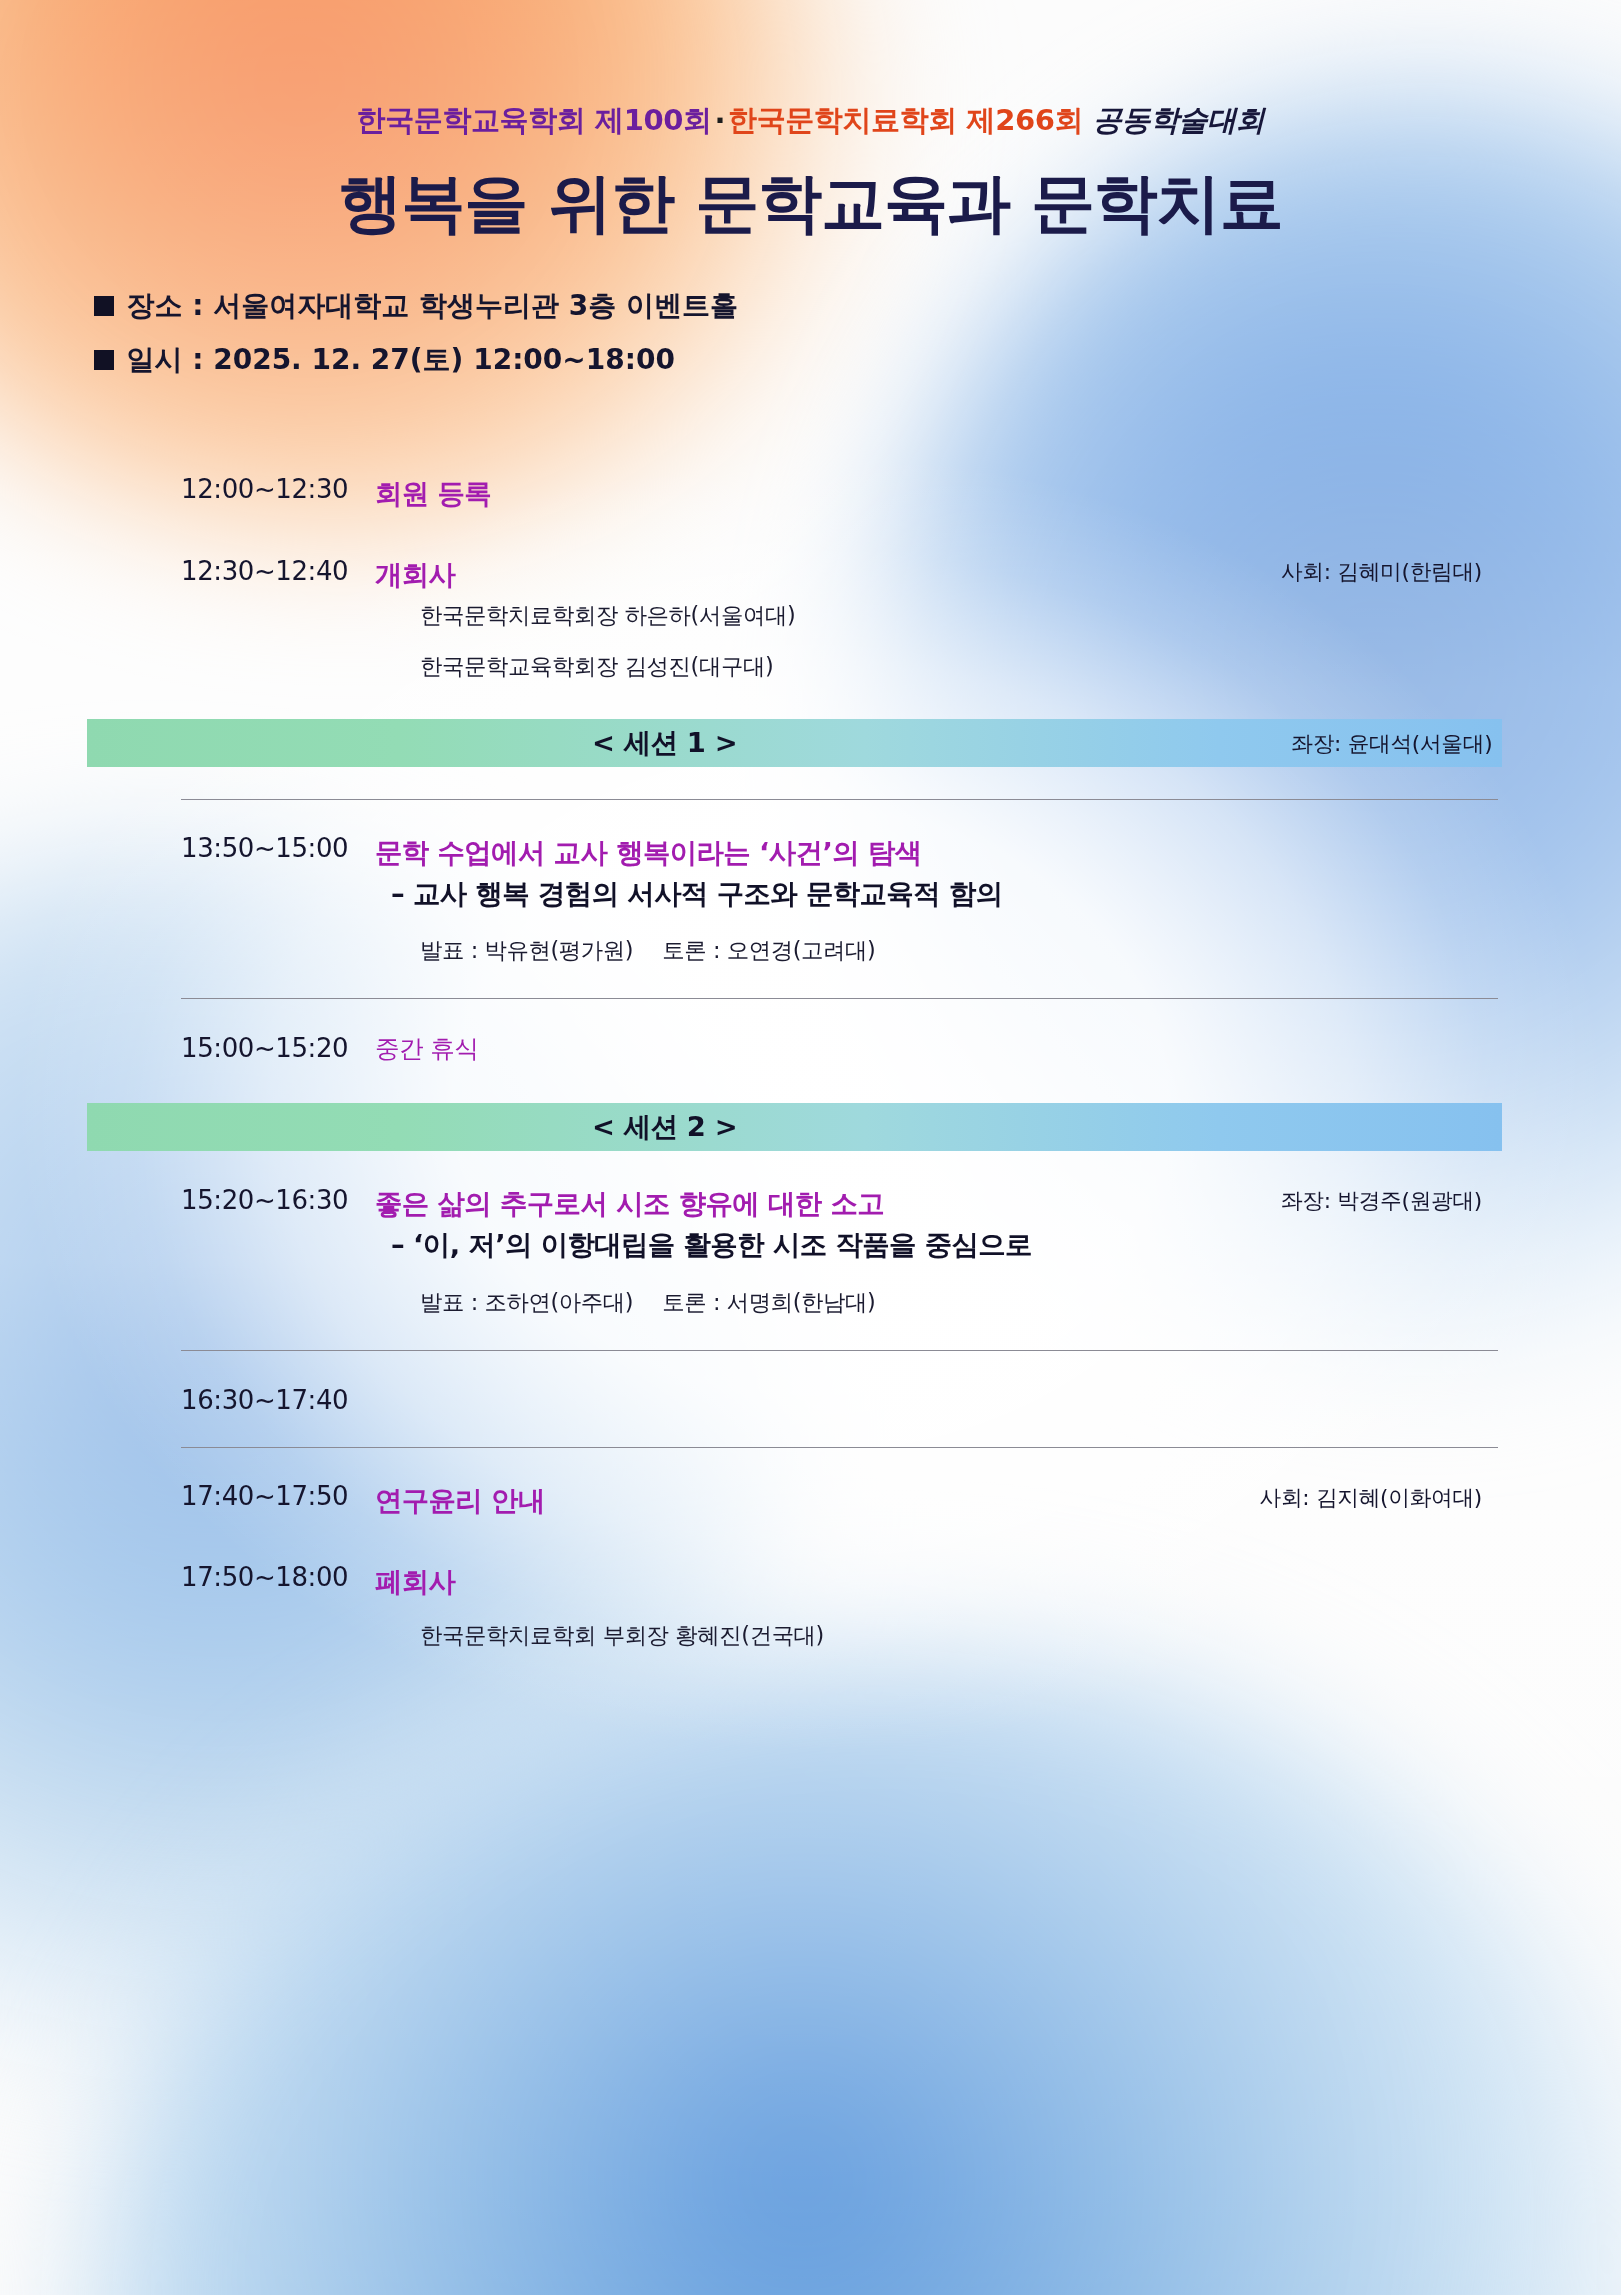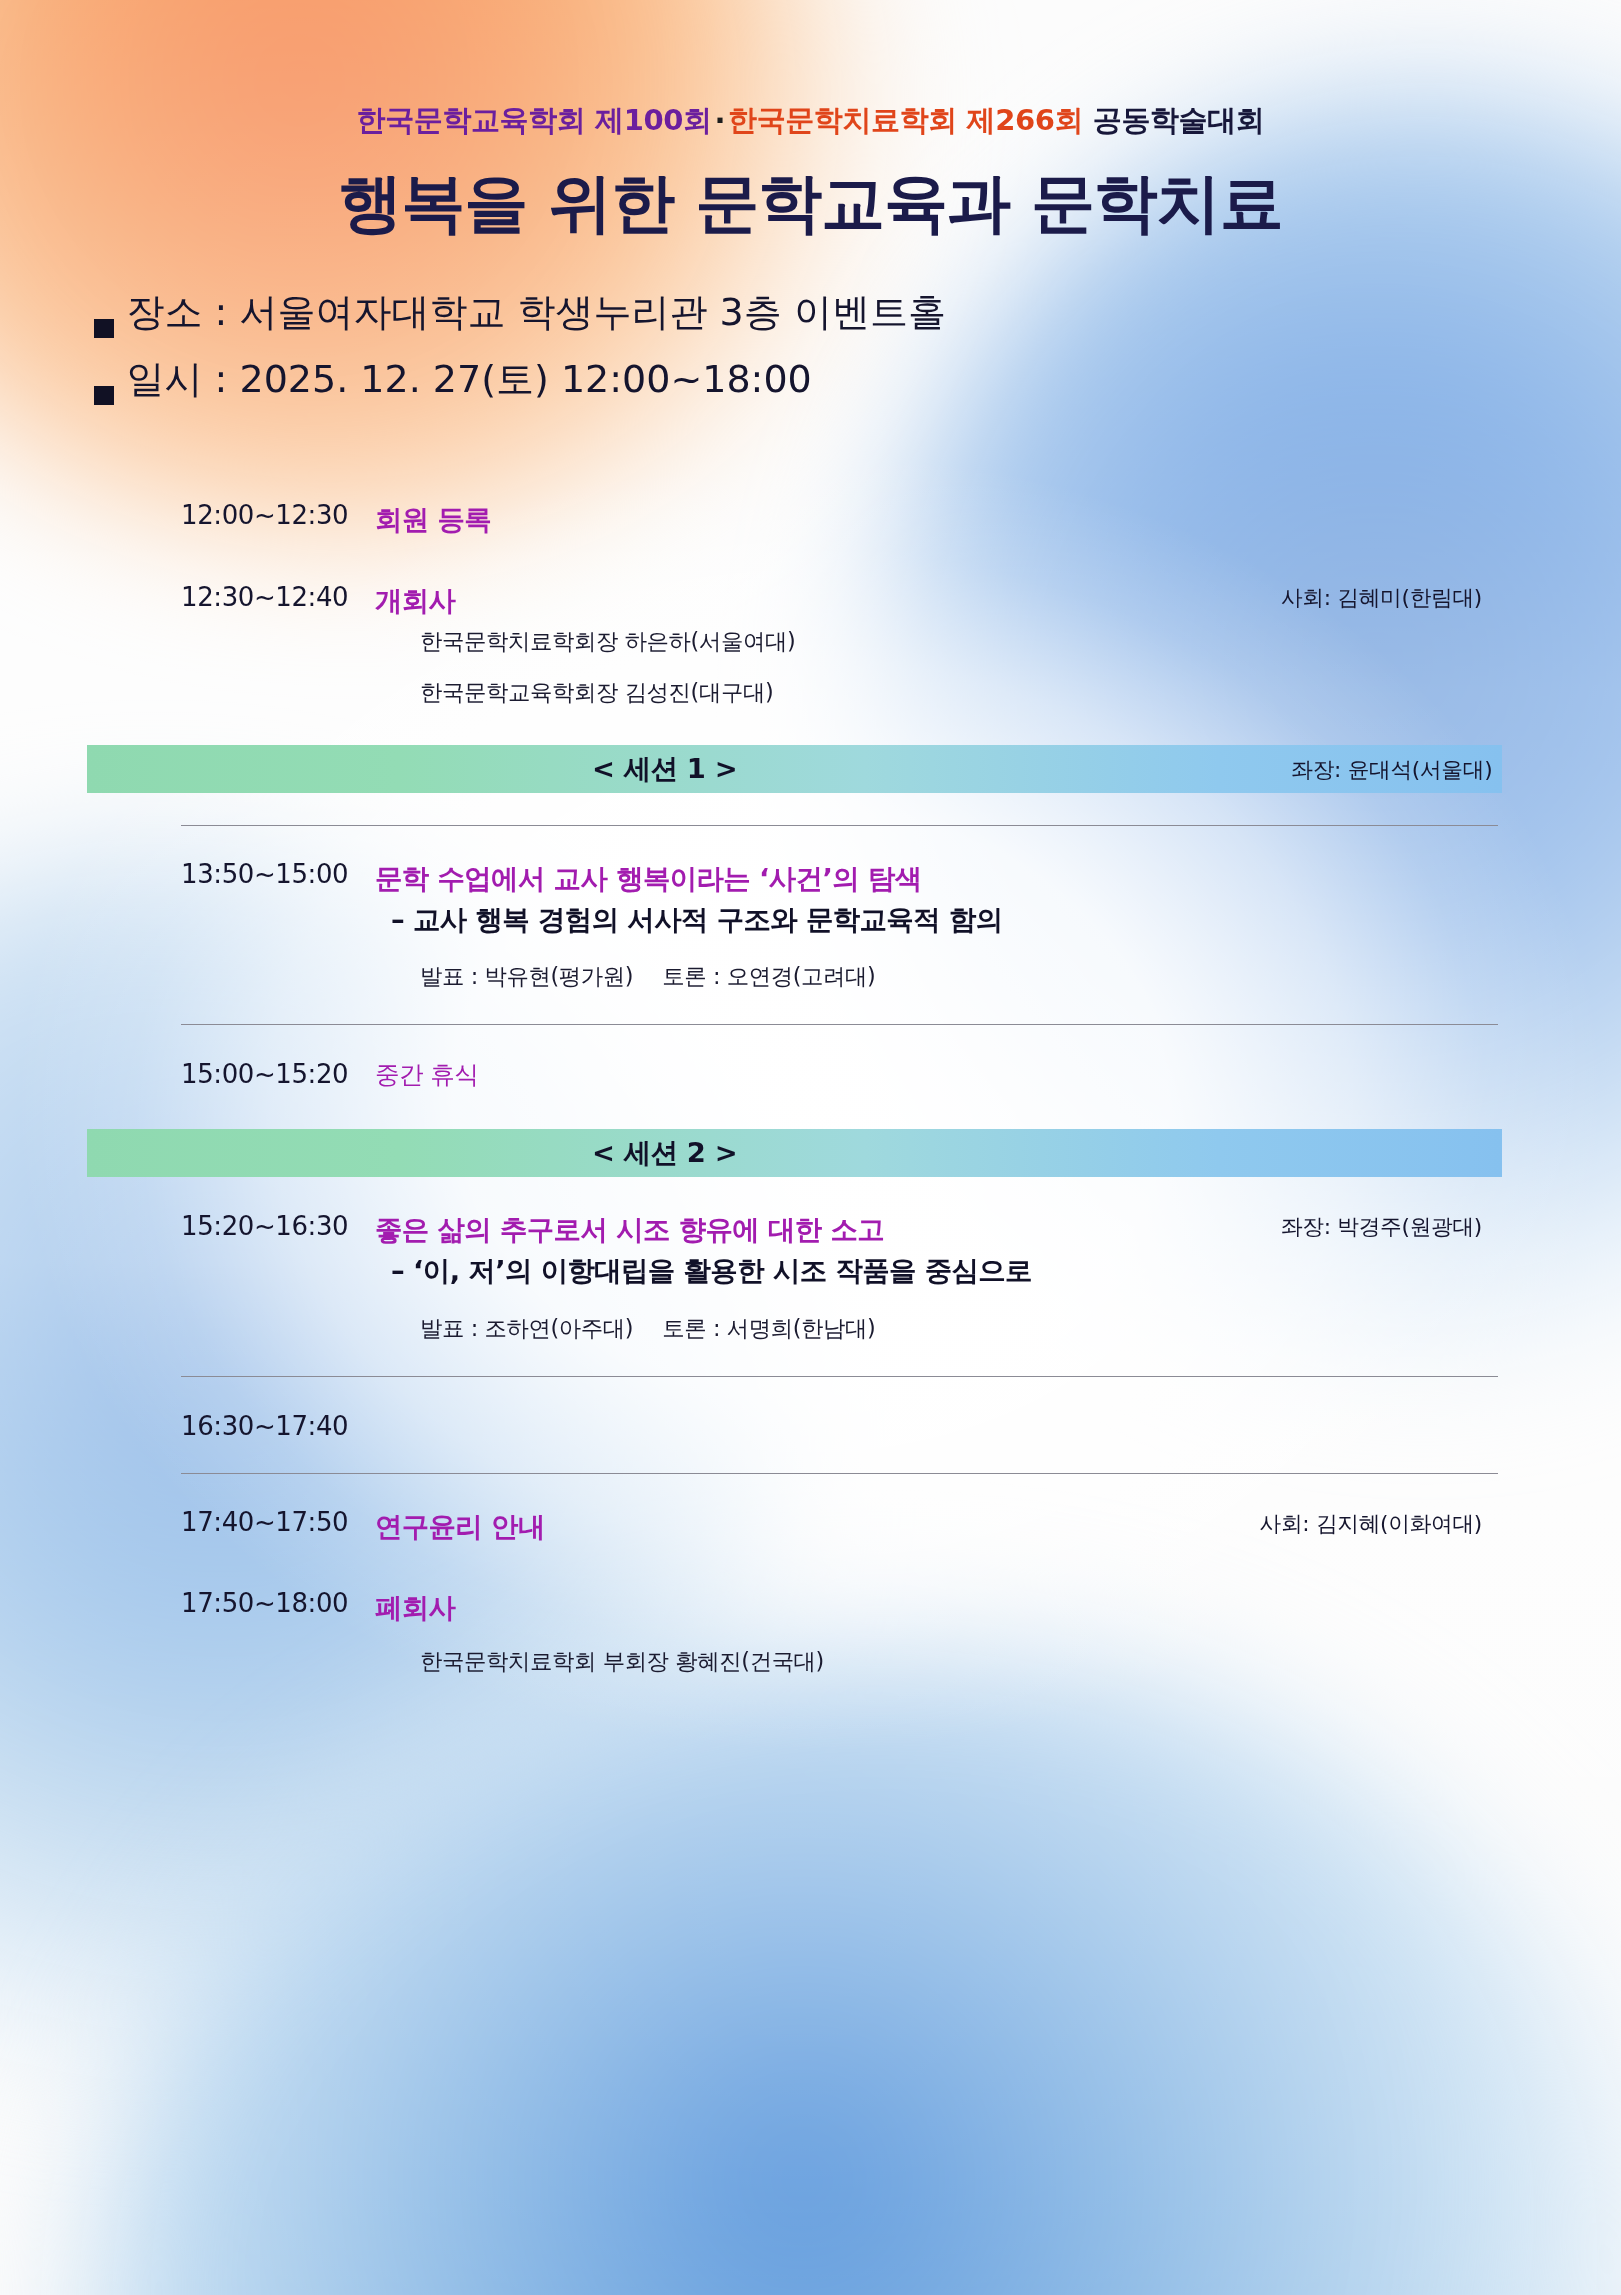--- a/index.html
+++ b/index.html
@@ -78,43 +78,43 @@
   }
   .kicker {
     font-size: 29px;
     font-weight: 700;
     letter-spacing: -0.4px;
     white-space: nowrap;
   }
   .kicker .k-purple { color: #6b1f9e; }
   .kicker .k-orange { color: #e0451a; }
   .kicker .k-dot { color: #1d1d1d; padding: 0 2.9px; }
-  .kicker .k-dark { color: #17173a; }
+  .kicker .k-dark { color: #17173a; font-style: italic; }
 
   .main-title {
     margin-top: 19px;
     font-size: 64px;
     font-weight: 800;
     color: #1b1b4a;
     letter-spacing: -1.1px;
     white-space: nowrap;
   }
 
   .meta {
     margin-top: 40px;
     padding-left: 94px;
     text-align: left;
   }
   .meta-line {
     display: flex;
-    align-items: flex-end;
-    font-size: 38px;
+    align-items: center;
+    font-size: 28px;
     color: #15152e;
     margin-bottom: 16px;
-    font-weight: 400;
+    font-weight: 700;
   }
   .sq {
     display: inline-block;
     width: 19.5px;
     height: 19.5px;
     background: #111124;
     margin-right: 13px;
     flex: 0 0 auto;
   }
 

